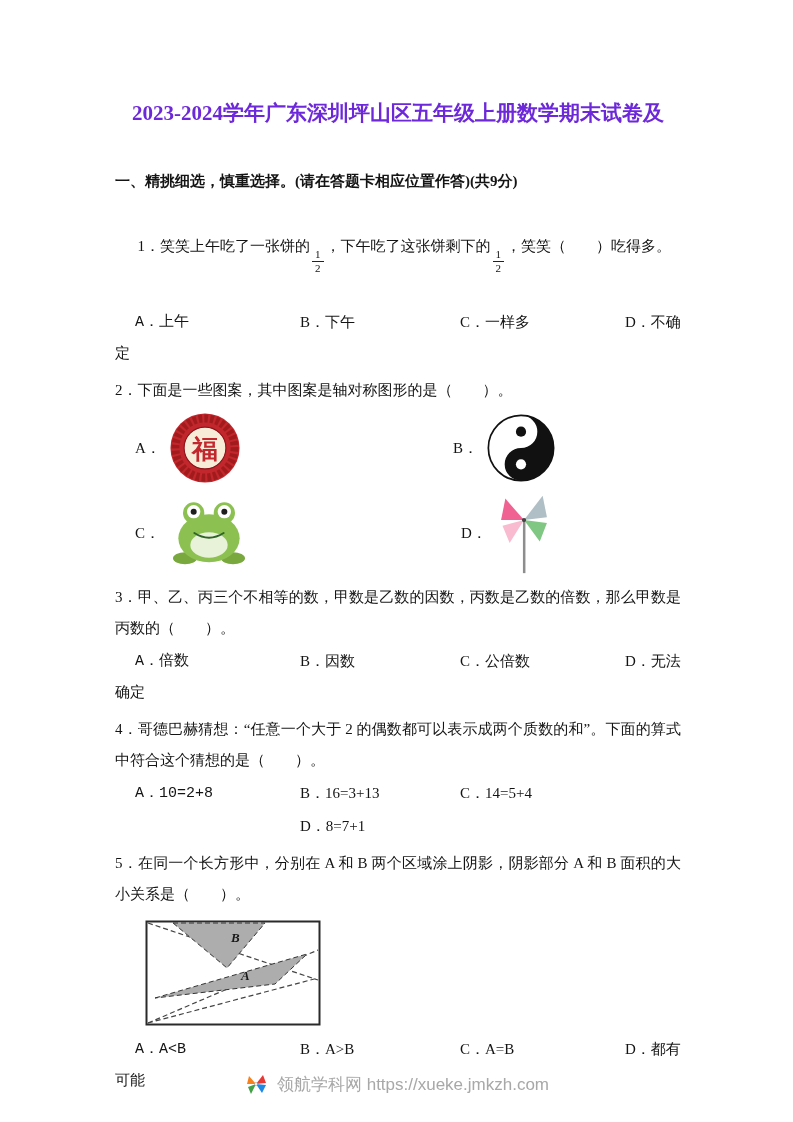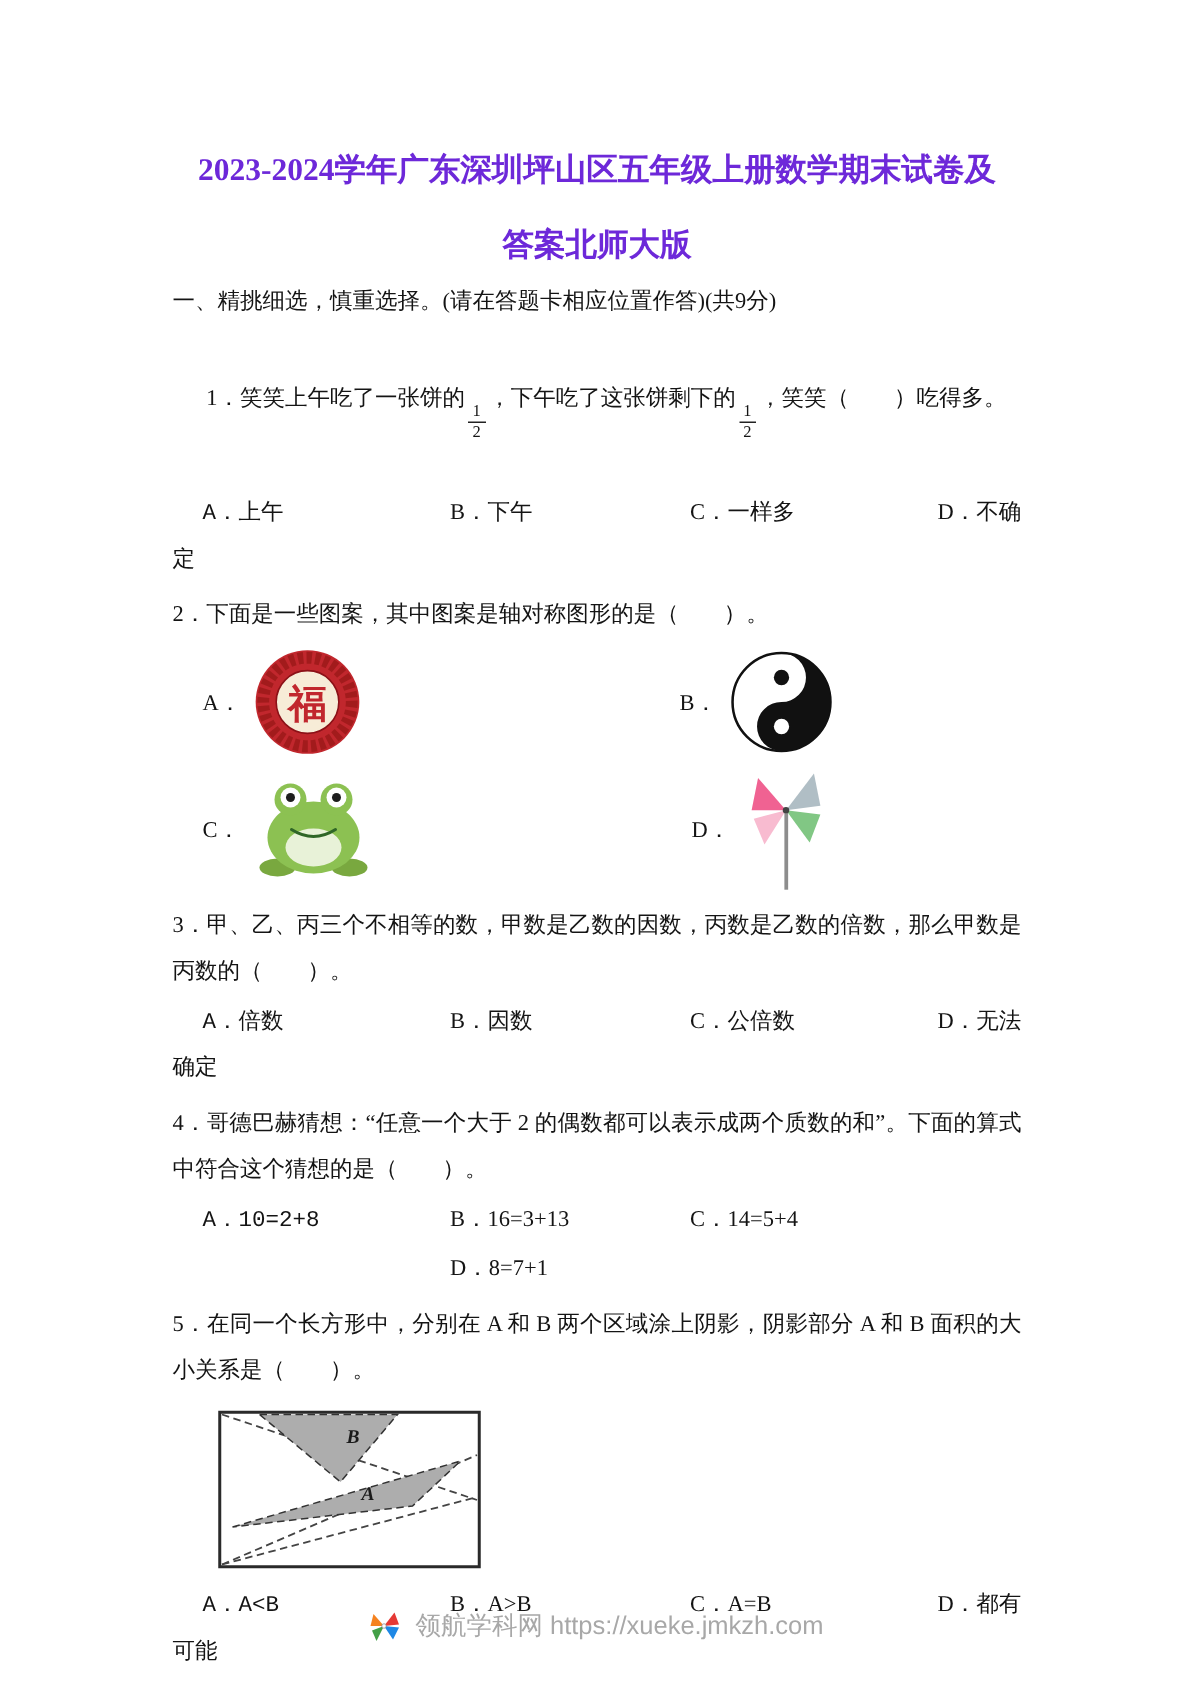--- a/index.html
+++ b/index.html
@@ -11,21 +11,21 @@
     background: #ffffff;
     font-family: "Liberation Serif", "DejaVu Serif", serif;
     color: #141414;
     overflow: hidden;
   }
   .content { position: absolute; left: 115px; top: 0; width: 566px; }
 
   .title { margin-top: 88px; font-size: 21px; font-weight: 700; color:#6d28d9;
            text-align: center; line-height: 50px; }
 
-  .section-heading { font-size: 15px; font-weight: 400; line-height: 26px; white-space: pre-wrap; }
+  .section-heading { margin-top: 30px; font-size: 15px; font-weight: 700; line-height: 26px; white-space: pre-wrap; }
 
   .stem { font-size: 15px; line-height: 31px; margin-top: 6px; text-align: justify; white-space: pre-wrap; }
   .stem-inline { white-space: pre-wrap; }
 
   .opt-row { display: flex; font-size: 15px; line-height: 31px; padding-left: 20px; margin-top: 2px; white-space: pre-wrap; }
   .opt-row .o1 { width: 165px; font-family: Liberation Mono, monospace; }
   .opt-row .o2 { width: 160px; }
   .opt-row .o3 { width: 165px; }
   .opt-row .o4 { flex: 1; font-family: Liberation Serif, serif; }
   .wrap-line { font-size: 15px; line-height: 31px; white-space: pre-wrap; }
@@ -38,33 +38,32 @@
   .img-row { display: flex; align-items: center; padding-left: 20px; margin-top: 6px; font-size: 15px; }
   .img-row .lab { width: 34px; flex: none; }
   .img-row .lab.second { margin-left: 212px; }
   .img-box { flex: none; display: inline-flex; align-items: center; justify-content: center; }
 
   .figure { margin: 10px 0 4px 30px; }
 
   .q4-row2 { padding-left: 185px; font-size: 15px; line-height: 31px; margin-top: 2px; white-space: pre-wrap; }
 
   .footer { position: absolute; left: 0; right: 0; bottom: 26px;
-            display: flex; justify-content: center; gap: 9px;
+            display: flex; justify-content: center; align-items: center; gap: 9px;
             color: #a8a8a8; font-size: 17px; font-family: "Liberation Sans", sans-serif; }
   .footer a { color: #a8a8a8; text-decoration: none; }
 </style>
 </head>
 <body>
 
 <div class="page">
   <div class="content">
 
     <div class="title">
       <div>2023-2024学年广东深圳坪山区五年级上册数学期末试卷及</div>
-      <div>答案北师大版</div>
     </div>
 
     <div class="section-heading">一、精挑细选，慎重选择。(请在答题卡相应位置作答)(共9分)</div>
 
     <div class="stem">
       <span class="stem-inline">1．笑笑上午吃了一张饼的</span><span class="frac"><span class="num">1</span><span class="den">2</span></span><span class="stem-inline">，下午吃了这张饼剩下的</span><span class="frac"><span class="num">1</span><span class="den">2</span></span><span class="stem-inline">，笑笑（　　）吃得多。</span>
     </div>
     <div class="opt-row">
       <span class="o1">A．上午</span>
       <span class="o2">B．下午</span>

